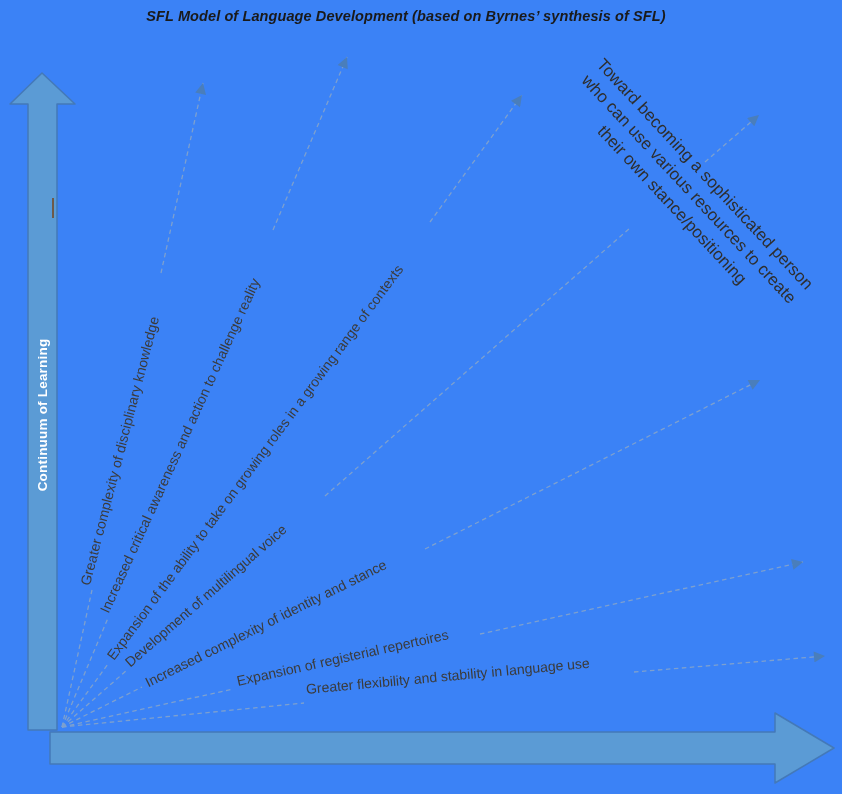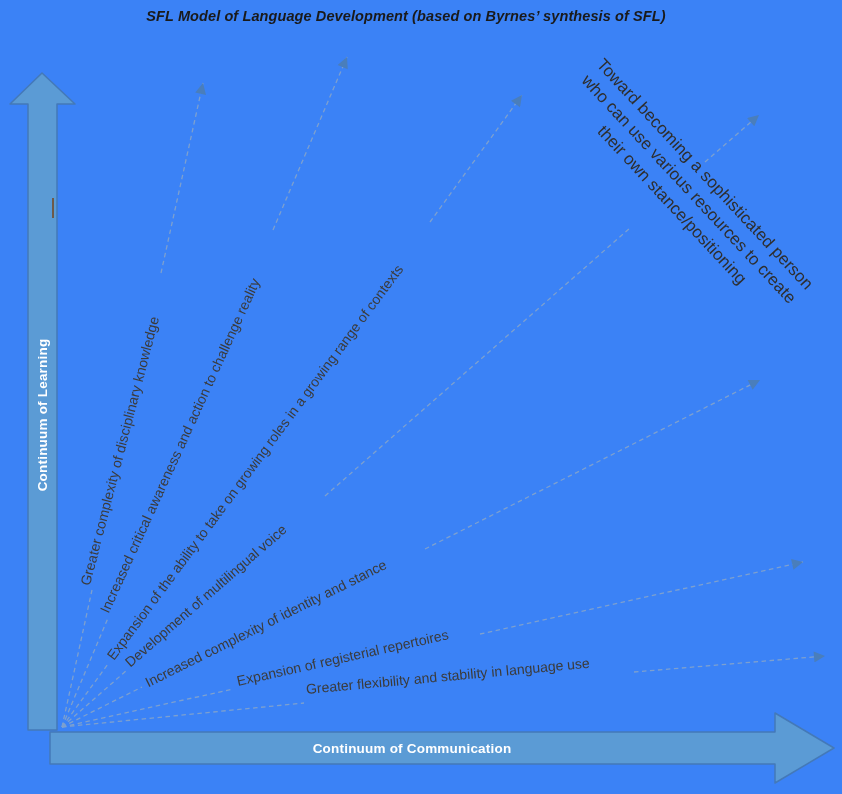--- a/index.html
+++ b/index.html
@@ -124,17 +124,16 @@
   <div class="ray-label r6">Expansion of registerial repertoires</div>
   <div class="ray-label r7">Greater flexibility and stability in language use</div>
 
   <div class="goal">
     <span>Toward becoming a sophisticated person</span>
     <span>who can use various resources to create</span>
     <span>their own stance/positioning</span>
   </div>
 
   <div class="axis-label y-axis-label">Continuum of Learning</div>
-  <div class="axis-label x-axis-label">Continuum of Communication</div>
 
   <div class="stray-mark"></div>
 
 </div>
 
 </body></html>

